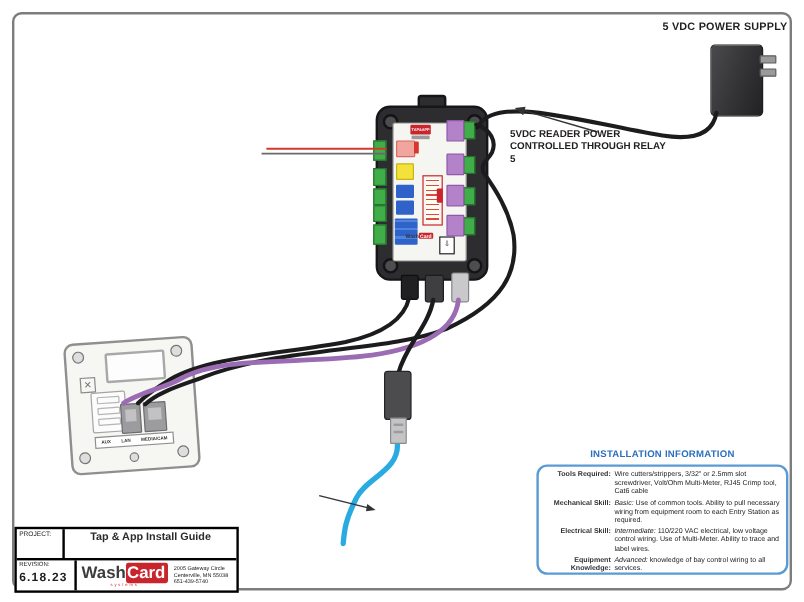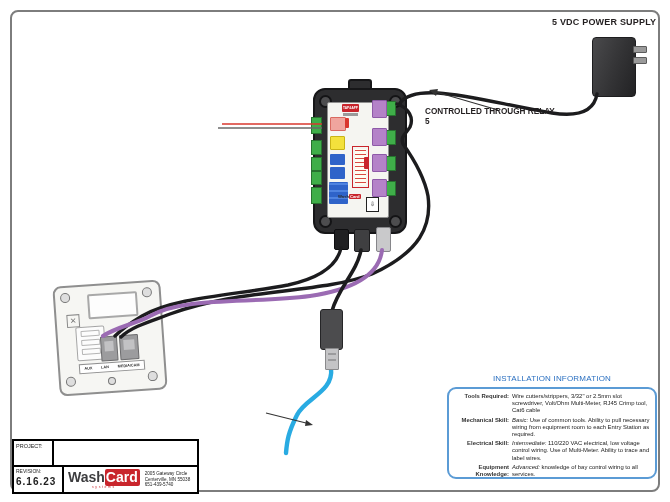--- a/index.html
+++ b/index.html
@@ -41,21 +41,21 @@
   .wb-comp i{display:block;margin:3px 4px 0;height:4px;border:1px solid #b5b5b5;border-radius:1px;}
   .wb-jack{top:51px;width:15px;height:23px;background:#9c9c9e;border:1.5px solid #6b6b6d;border-radius:1px;}
   .wb-jack i{display:block;margin:4px 3px 0;height:10px;background:#c2c2c4;}
   .wb-strip{left:19px;top:77px;width:64px;height:8px;background:#fff;border:1px solid #8f8f8f;
             display:flex;align-items:center;justify-content:space-around;font-size:3.8px;font-weight:bold;color:#333;}
   
   .coupler{left:320px;top:309px;width:21px;height:39px;background:#4c4c4e;border:1.5px solid #252527;border-radius:3px;}
   .coupler-plug{left:325px;top:348px;width:12px;height:20px;background:#c4c4c6;border:1.5px solid #8a8a8c;border-radius:1px;}
   .coupler-plug i{display:block;margin:4px 2px 0;height:2px;background:#9b9b9d;}
   
-  .ii-head{left:447px;top:374px;width:210px;text-align:center;font-weight:normal;font-size:8px;color:#2a6fc0;letter-spacing:.2px;}
+  .ii-head{left:447px;top:374px;width:210px;text-align:center;font-weight:bold;font-size:8px;color:#2a6fc0;letter-spacing:.2px;}
   .ii-box{left:447px;top:387px;width:200px;height:82px;border:2px solid #5b9bd5;border-radius:9px;background:#fff;
           padding:4px 4px 2px 2px;font-size:5.9px;line-height:1.22;color:#222;}
   .ii-row{display:flex;margin-bottom:2px;}
   .ii-label{width:58px;text-align:right;font-weight:bold;flex:none;padding-right:3px;color:#333;}
   .ii-val{flex:1;}
   
   .tb{left:12px;top:439px;width:183px;height:51px;border:2px solid #000;background:#fff;display:flex;flex-direction:column;}
   .tb-r1{height:24px;display:flex;border-bottom:2px solid #000;}
   .tb-proj{width:36px;border-right:2px solid #000;font-size:5.5px;padding:2px 0 0 2px;color:#222;}
   .tb-name{flex:1;text-align:center;font-weight:bold;font-size:9px;line-height:1.15;padding-top:1px;color:#2b2b2b;}
@@ -176,20 +176,21 @@
   <div class="abs coupler"></div>
   <div class="abs coupler-plug">
       <i></i>
       <i></i>
     </div>
 
   <div class="abs callout ps-label">
     <span>5 VDC POWER SUPPLY</span>
   </div>
   <div class="abs callout reader-label">
+    <div>5VDC READER POWER</div>
     <div>CONTROLLED THROUGH RELAY 5</div>
   </div>
 
   <div class="abs ii-head">INSTALLATION INFORMATION</div>
   <div class="abs ii-box">
     <div class="ii-row">
       <div class="ii-label">Tools Required:</div>
       <div class="ii-val"><i></i><span>Wire cutters/strippers, 3/32" or 2.5mm slot screwdriver, Volt/Ohm Multi-Meter, RJ45 Crimp tool, Cat6 cable</span></div>
     </div>
     <div class="ii-row">
@@ -203,26 +204,27 @@
     <div class="ii-row">
       <div class="ii-label">Equipment Knowledge:</div>
       <div class="ii-val"><i>Advanced:</i><span> knowledge of bay control wiring to all services.</span></div>
     </div>
   </div>
 
   <div class="abs tb">
     <div class="tb-r1">
       <div class="tb-proj">PROJECT:</div>
       <div class="tb-name">
+        <div>Tap &amp; App Install Guide</div>
       </div>
     </div>
     <div class="tb-r2">
       <div class="tb-rev">
         <div class="lab">REVISION:</div>
-        <div class="val">6.16.23</div>
+        <div class="val">6.18.23</div>
       </div>
       <div class="tb-brand">
         <div>
           <div class="wc-logo"><span>Wash</span><span class="wc-card">Card</span></div>
           <div class="wc-sys">systems</div>
         </div>
         <div class="tb-addr">
           <div>2005 Gateway Circle</div>
           <div>Centerville, MN  55038</div>
           <div>651-439-5740</div>

